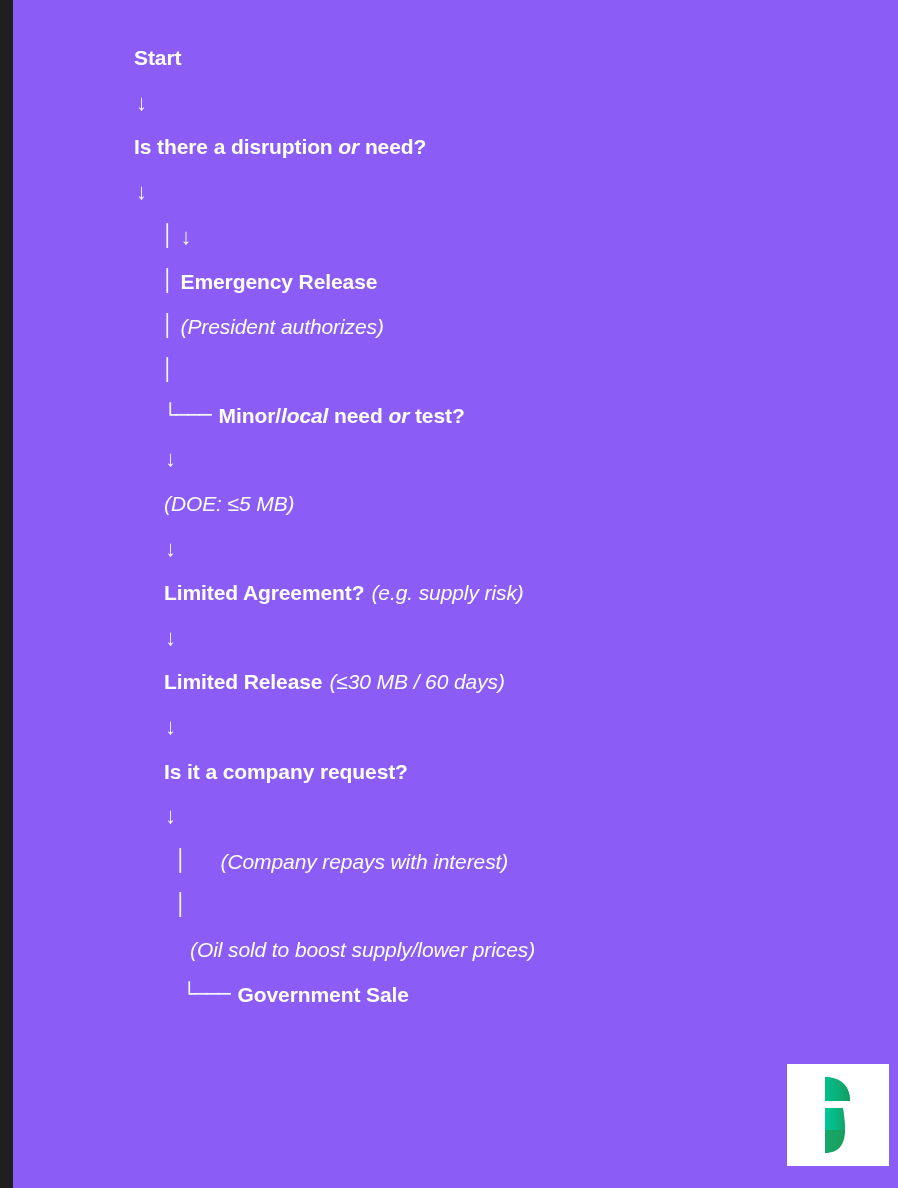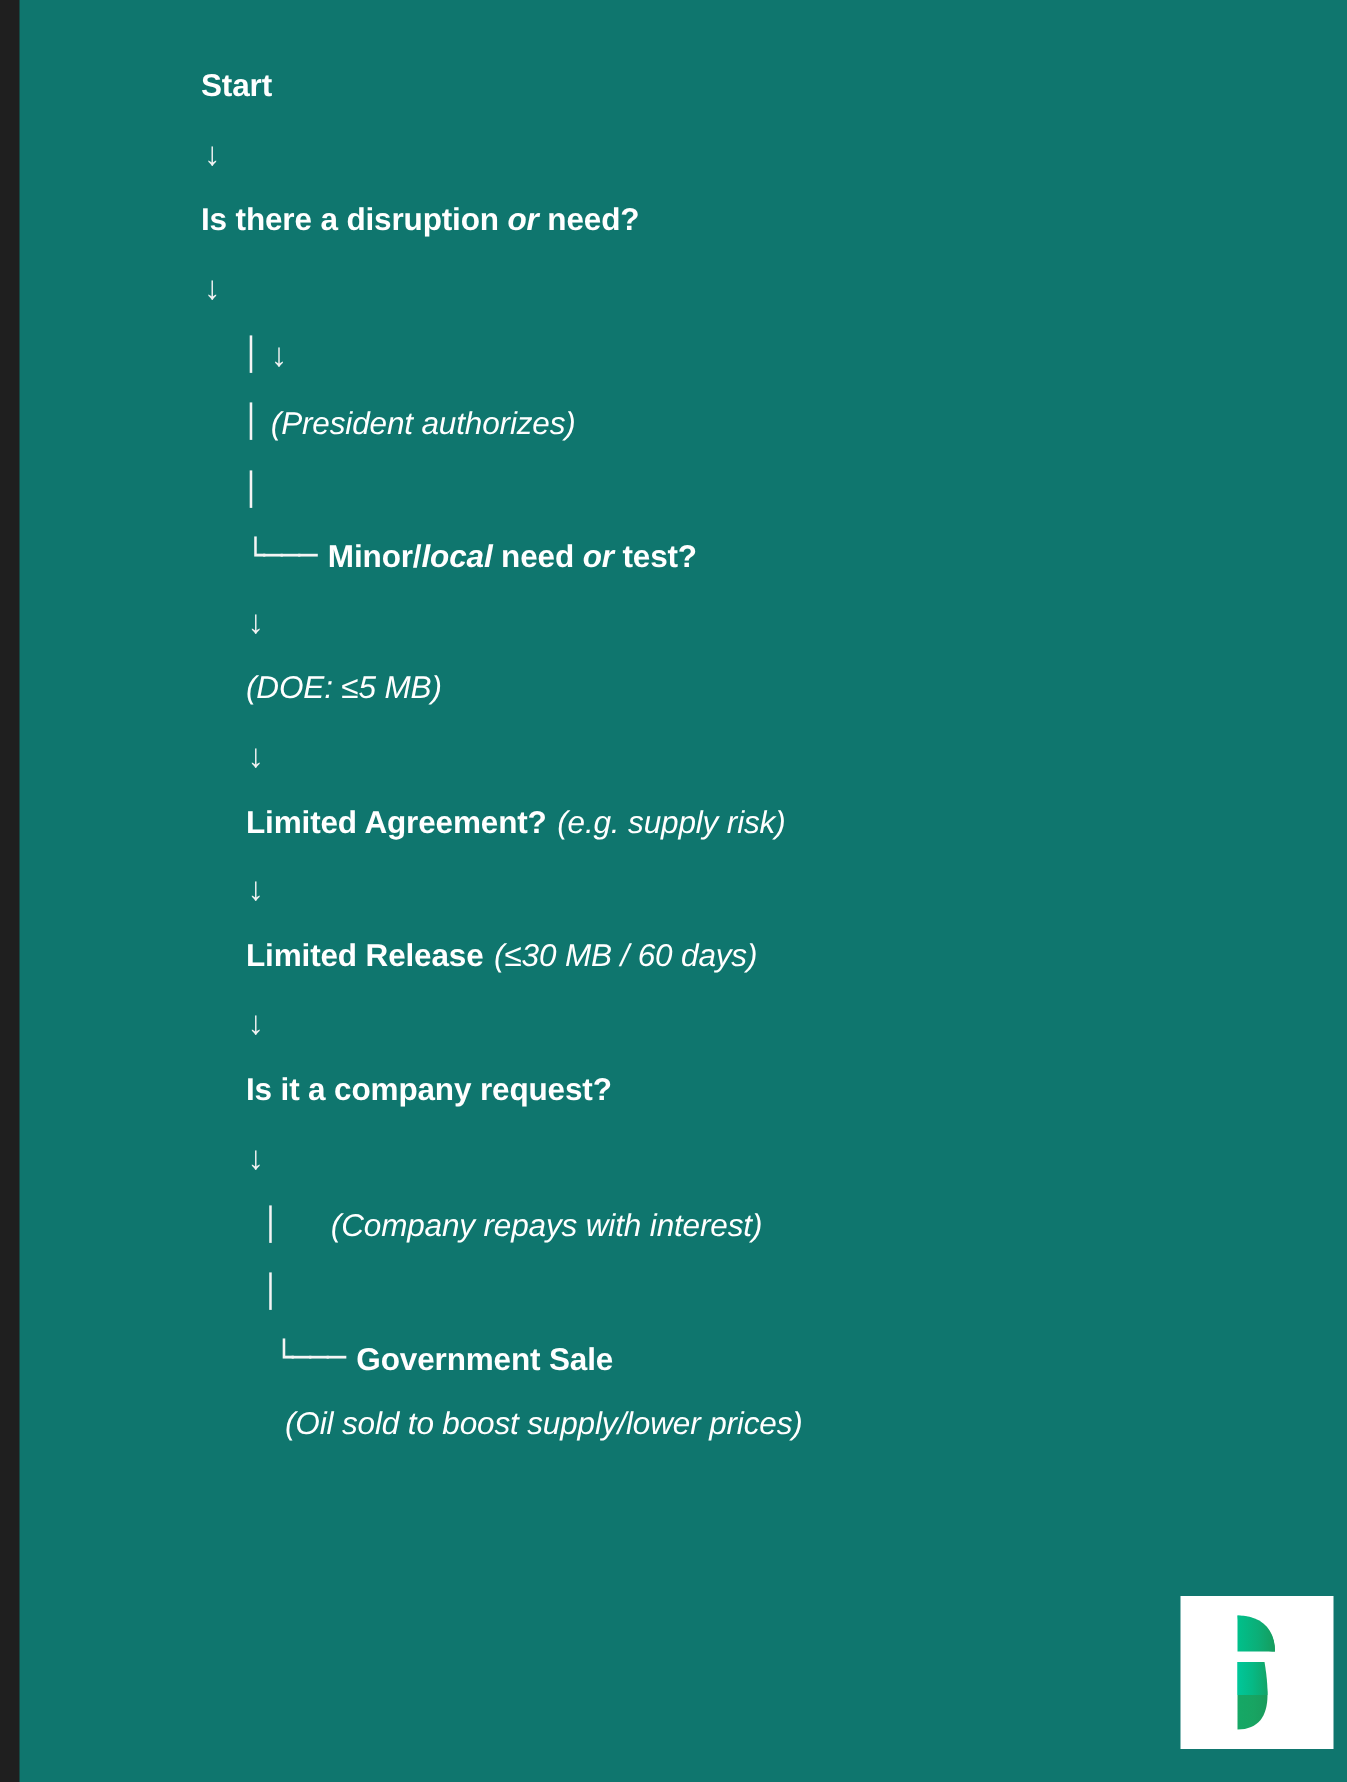--- a/index.html
+++ b/index.html
@@ -11,21 +11,21 @@
     width: 898px;
     height: 1188px;
     background: #1f1f1f;
     font-family: "Liberation Sans", sans-serif;
     overflow: hidden;
   }
   .canvas {
     position: relative;
     width: 898px;
     height: 1188px;
-    background: #0f766e;
+    background: #8b5cf6;
     box-sizing: border-box;
     border-left: 13px solid #1f1f1f;
     overflow: hidden;
   }
   .flow {
     position: absolute;
     left: 121px;
     top: 36px;
     width: 700px;
   }
@@ -111,20 +111,23 @@
 
     <div class="row arrow arrow-i0">
       <span>↓</span>
     </div>
 
 
     <div class="row lvl1">
       <span class="pipe-only">│</span><span class="gap-sm"></span><span class="arrow">↓</span>
     </div>
 
+    <div class="row lvl1">
+      <span class="pipe-only">│</span><span class="gap-sm"></span><span>Emergency Release</span>
+    </div>
 
     <div class="row lvl1">
       <span class="pipe-only">│</span><span class="gap-sm"></span><span class="note">(President authorizes)</span>
     </div>
 
     <div class="row lvl1">
       <span class="pipe-only">│</span>
     </div>
 
     <div class="row lvl2">
@@ -170,26 +173,26 @@
 
 
     <div class="row lvl2" style="padding-left:40px;">
       <span class="pipe-only">│</span><span class="gap-lg"></span><span class="note">(Company repays with interest)</span>
     </div>
 
     <div class="row lvl2" style="padding-left:40px;">
       <span class="pipe-only">│</span>
     </div>
 
+    <div class="row lvl2" style="padding-left:56px;">
+      <span class="note">(Oil sold to boost supply/lower prices)</span>
+    </div>
+
     <div class="row lvl2" style="padding-left:49px;">
       <span class="tree tree-branch">└───</span><span>Government Sale</span>
-    </div>
-
-    <div class="row lvl2" style="padding-left:56px;">
-      <span class="note">(Oil sold to boost supply/lower prices)</span>
     </div>
 
   </div>
 
   <div class="logo-box">
     <svg class="logo-svg" width="102" height="102" viewBox="0 0 102 102">
       <defs>
         <linearGradient id="gDot" x1="0" y1="0" x2="1" y2="0">
           <stop offset="0%" stop-color="#00c08b"></stop>
           <stop offset="55%" stop-color="#0cae77"></stop>

